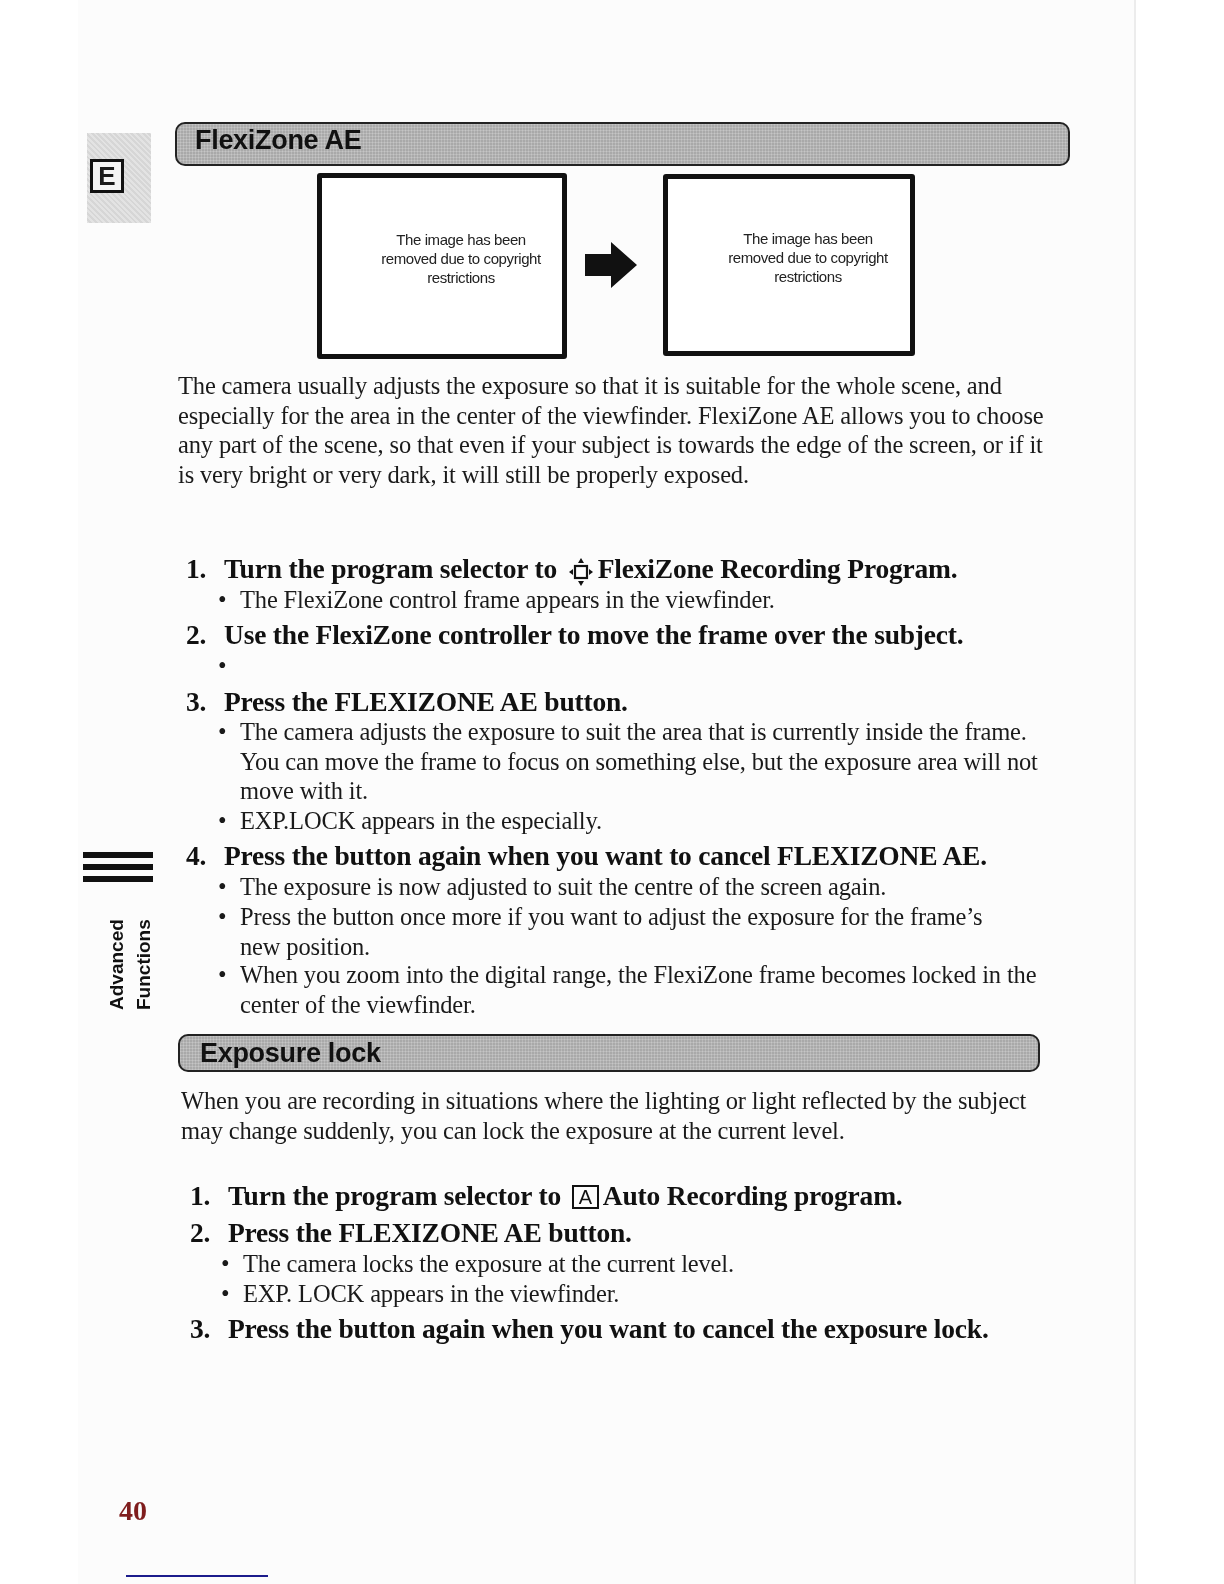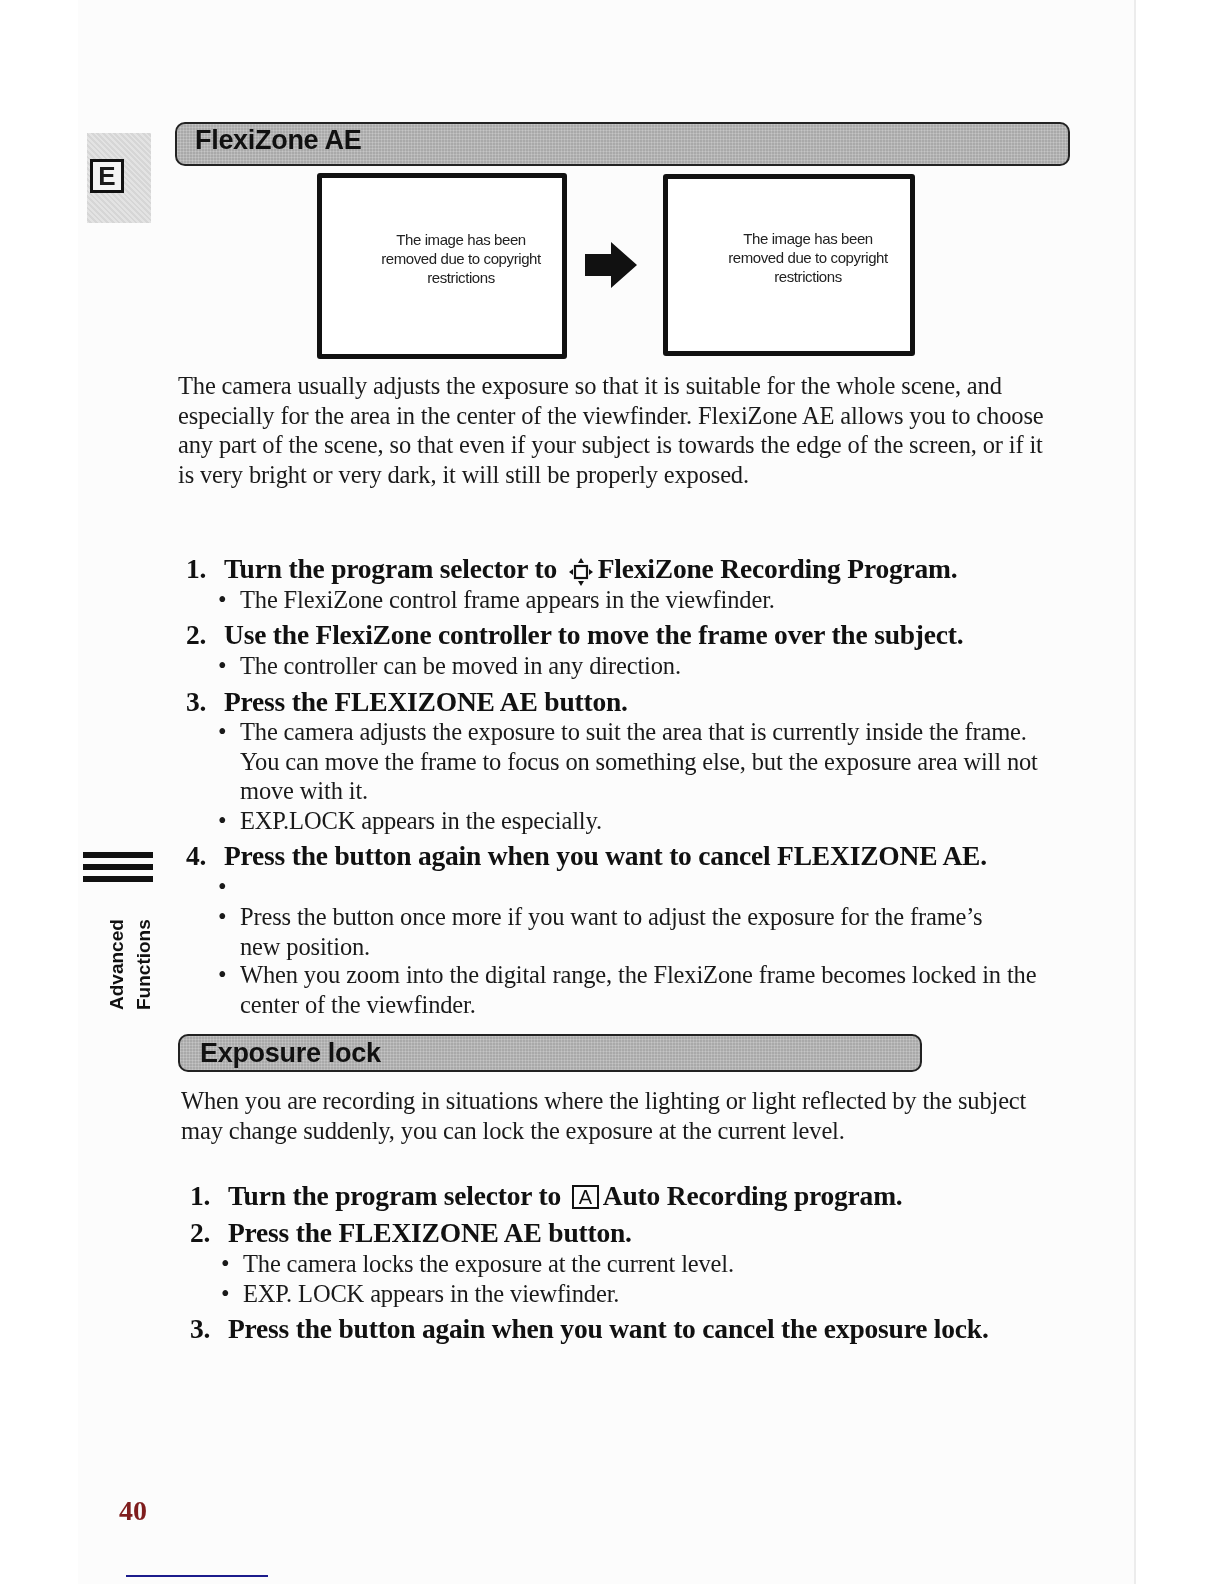--- a/index.html
+++ b/index.html
@@ -31,21 +31,21 @@
       repeating-linear-gradient(0deg, rgba(255,255,255,0.18) 0 1px, transparent 1px 3px),
       repeating-linear-gradient(90deg, rgba(255,255,255,0.18) 0 1px, transparent 1px 3px),
       #a9a9a9;
   }
   .section-bar .title {
     position: absolute; left: 18px; top: 1px;
     font-family: "Liberation Sans", sans-serif; font-weight: bold; font-size: 27px; color: #111;
     letter-spacing: -0.3px;
   }
   #bar-flexizone { left: 175px; top: 122px; width: 895px; }
-  #bar-exposure { left: 178px; top: 1034px; width: 744px; height: 38px; }
+  #bar-exposure { left: 178px; top: 1034px; width: 862px; height: 38px; }
   #bar-exposure .title { left: 20px; top: 2px; }
 
   
   .img-box {
     position: absolute; border: 5px solid #111; border-radius: 3px; background: #fff; box-sizing: border-box;
     display: flex; align-items: center; justify-content: center; text-align: center;
     font-family: "Liberation Sans", sans-serif; font-size: 15px; line-height: 19px; color: #222; letter-spacing: -0.4px; padding-left: 38px;
   }
   #img-before { left: 317px; top: 173px; width: 250px; height: 186px; }
   #img-after { left: 663px; top: 174px; width: 252px; height: 182px; }
@@ -123,38 +123,38 @@
   </svg><span>FlexiZone Recording Program.</span>
 </div>
 <div class="bullet" style="left:240px; top:585px;">
   <span class="dot">•</span><span>The FlexiZone control frame appears in the viewfinder.</span>
 </div>
 
 <div class="step" style="left:178px; top:619px;">
   <span class="num">2.</span><span>Use the FlexiZone controller to move the frame over the subject.</span>
 </div>
 <div class="bullet" style="left:240px; top:651px;">
-  <span class="dot">•</span><span>The controller can be moved in any direction.</span>
+  <span class="dot">•</span>
 </div>
 
 <div class="step" style="left:178px; top:686px;">
   <span class="num">3.</span><span>Press the FLEXIZONE AE button.</span>
 </div>
 <div class="bullet" style="left:240px; top:717px; width:830px;">
   <span class="dot">•</span><span>The camera adjusts the exposure to suit the area that is currently inside the frame. You can move the frame to focus on something else, but the exposure area will not move with it.</span>
 </div>
 <div class="bullet" style="left:240px; top:806px;">
   <span class="dot">•</span><span>EXP.LOCK appears in the especially.</span>
 </div>
 
 <div class="step" style="left:178px; top:840px;">
   <span class="num">4.</span><span>Press the button again when you want to cancel FLEXIZONE AE.</span>
 </div>
 <div class="bullet" style="left:240px; top:872px;">
-  <span class="dot">•</span>
+  <span class="dot">•</span><span>The exposure is now adjusted to suit the centre of the screen again.</span>
 </div>
 <div class="bullet" style="left:240px; top:902px; width:780px;">
   <span class="dot">•</span><span>Press the button once more if you want to adjust the exposure for the frame’s new position.</span>
 </div>
 <div class="bullet" style="left:240px; top:960px; width:830px;">
   <span class="dot">•</span><span>When you zoom into the digital range, the FlexiZone frame becomes locked in the center of the viewfinder.</span>
 </div>
 
 <div class="side-bars">
   <div></div>

